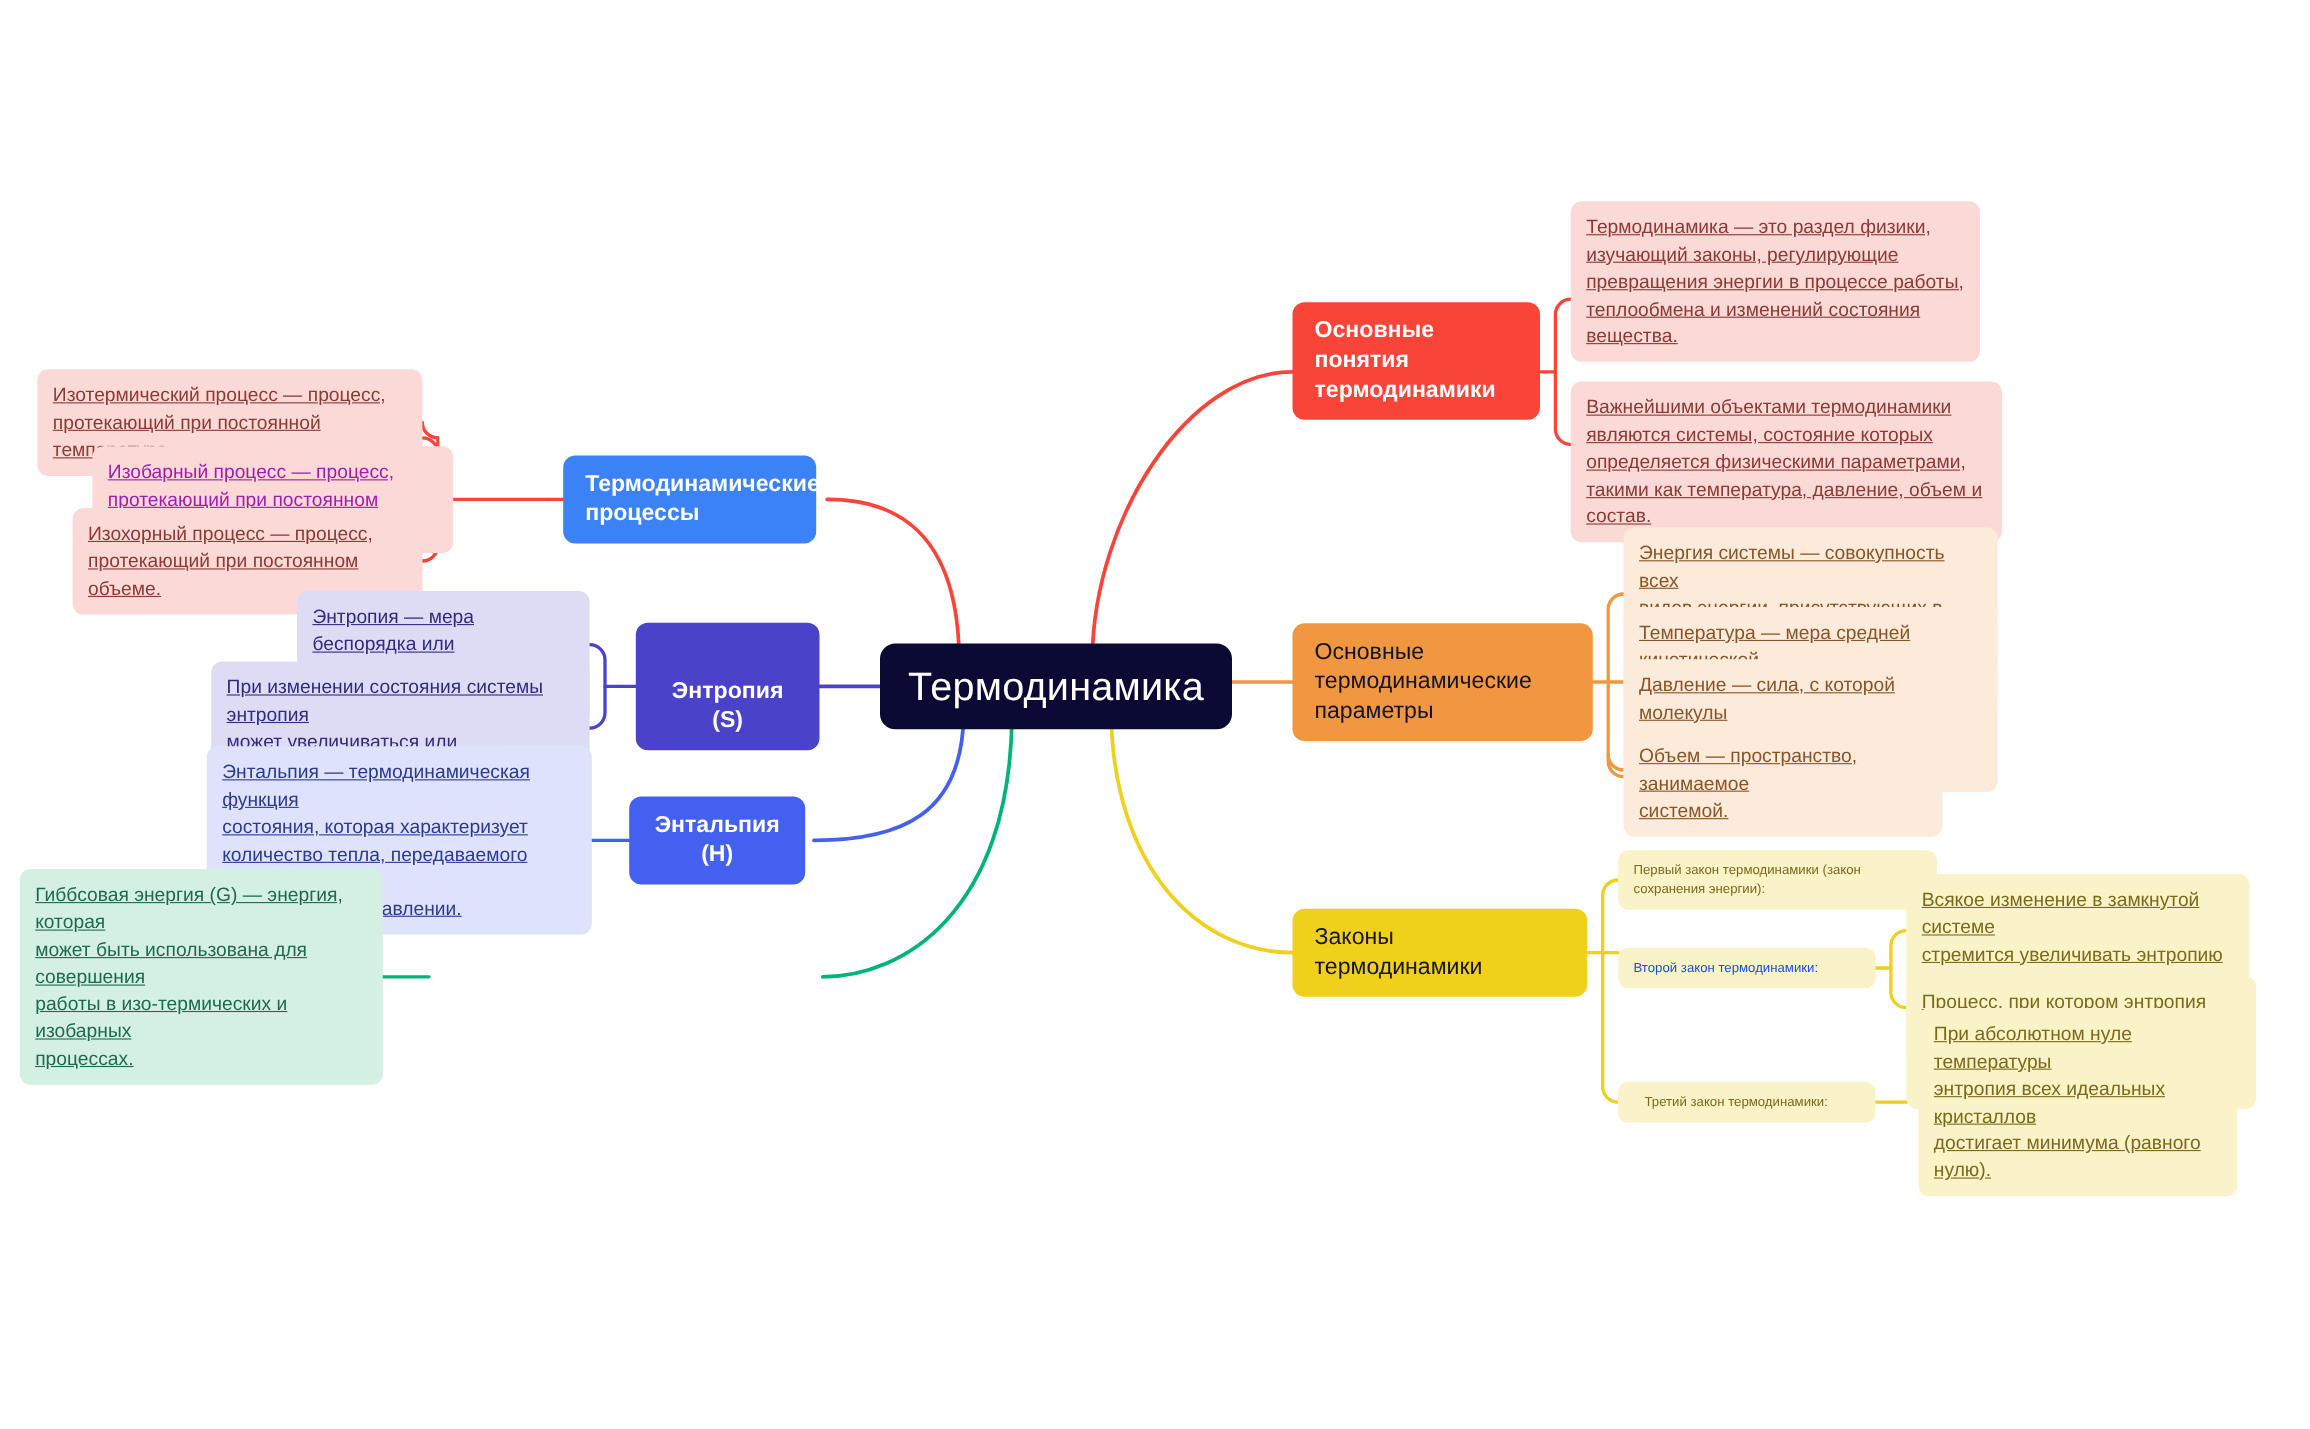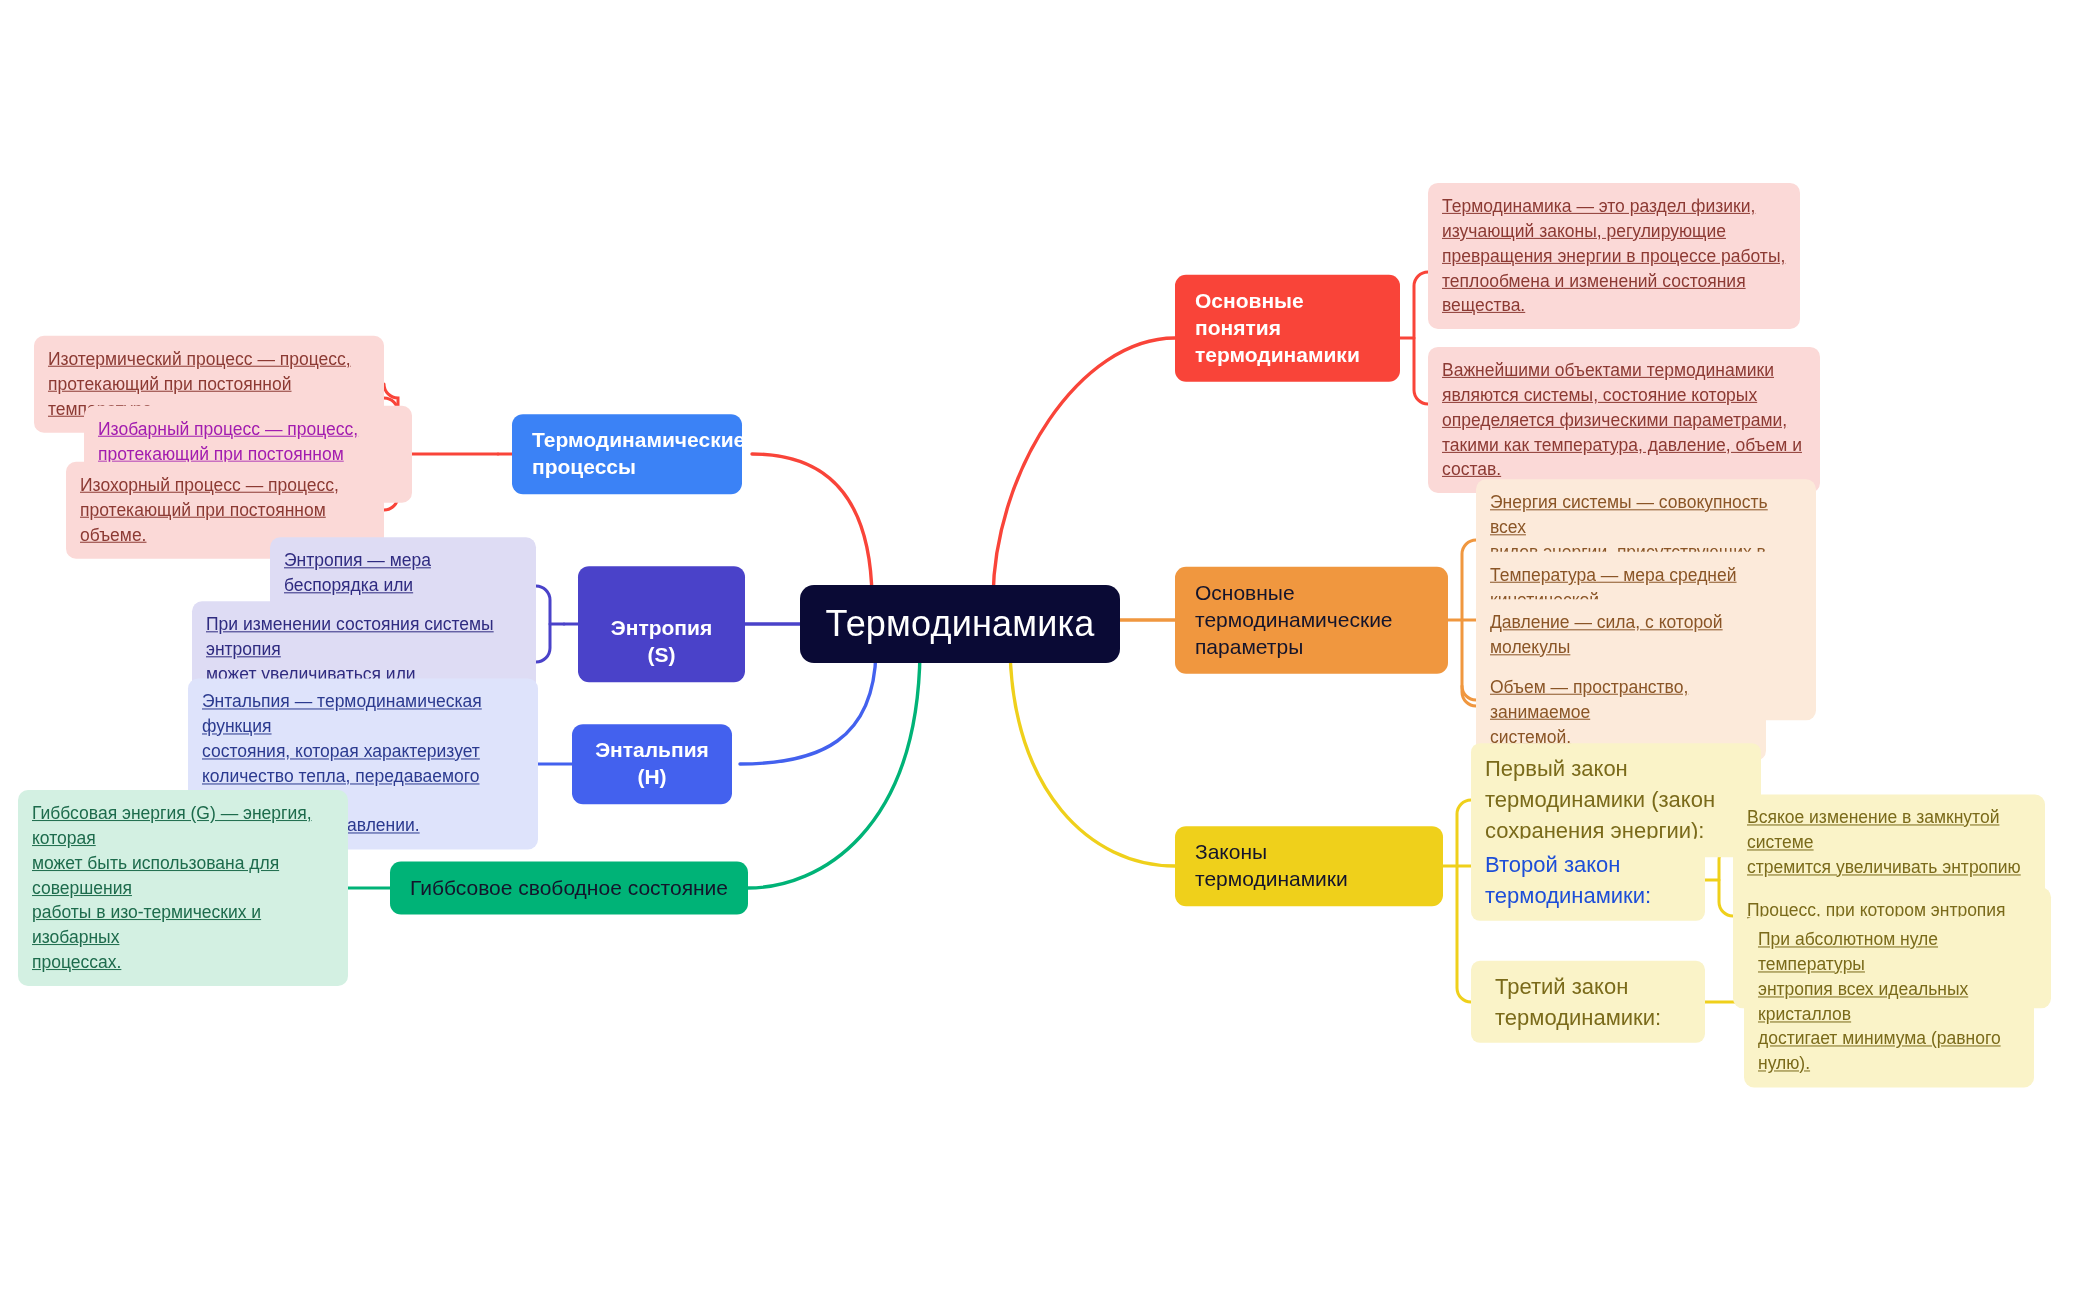--- a/index.html
+++ b/index.html
@@ -24,21 +24,21 @@
   
   .branch{border-radius:11px;font-size:21px;font-weight:700;padding:13px 20px;line-height:1.28;}
   .branch.white{color:#ffffff;}
   .branch.dark{color:#14142B;font-weight:400;}
 
   
   .leaf{border-radius:10px;padding:11px 14px;font-size:17.5px;line-height:1.42;}
   .leaf .txt{white-space:pre-line;text-decoration:underline;}
 
   
-  .mid{border-radius:9px;padding:10px 14px;font-size:22px;line-height:1.42;}
+  .mid{border-radius:9px;padding:10px 14px;font-size:12px;line-height:1.42;}
   .mid .txt{white-space:pre-line;}
 </style>
 </head>
 <body>
 
 <div id="stage">
 
   <svg id="edges" viewBox="0 0 2100 1299">
 
     <path d="M 993 597 C 995 470 1080 338 1175 338" fill="none" stroke="#F94439" stroke-width="3.4" stroke-linecap="round"></path>
@@ -192,23 +192,20 @@
   <div class="node branch white" style="left:572px;top:764px;width:160px;min-height:50px;transform:translateY(-50%);background:#4361EE;justify-content:center;">
     <span class="txt" style="text-align:center;">Энтальпия (H)</span>
   </div>
   <div class="node leaf" style="left:188px;top:764px;width:350px;background:#DEE3FB;color:#2B3A8F;transform:translateY(-50%);">
     <span class="txt">Энтальпия — термодинамическая функция
 состояния, которая характеризует
 количество тепла, передаваемого системой
 при постоянном давлении.</span>
   </div>
 
-  <div class="node branch dark" style="left:390px;top:888px;width:358px;min-height:52px;transform:translateY(-50%);background:#00B377;justify-content:center;">
-    <span class="txt" style="text-align:center;">Гиббсовое свободное состояние</span>
-  </div>
   <div class="node leaf" style="left:18px;top:888px;width:330px;background:#D3F0E2;color:#1D6B4C;transform:translateY(-50%);">
     <span class="txt">Гиббсовая энергия (G) — энергия, которая
 может быть использована для совершения
 работы в изо-термических и изобарных
 процессах.</span>
   </div>
 
 </div>
 
 </body></html>

